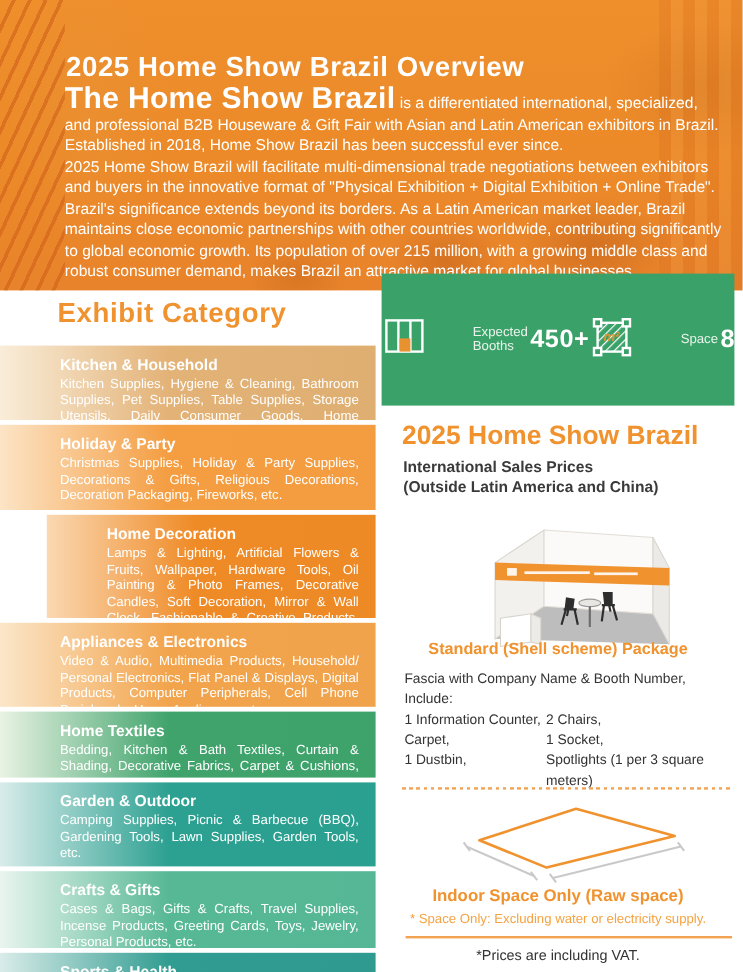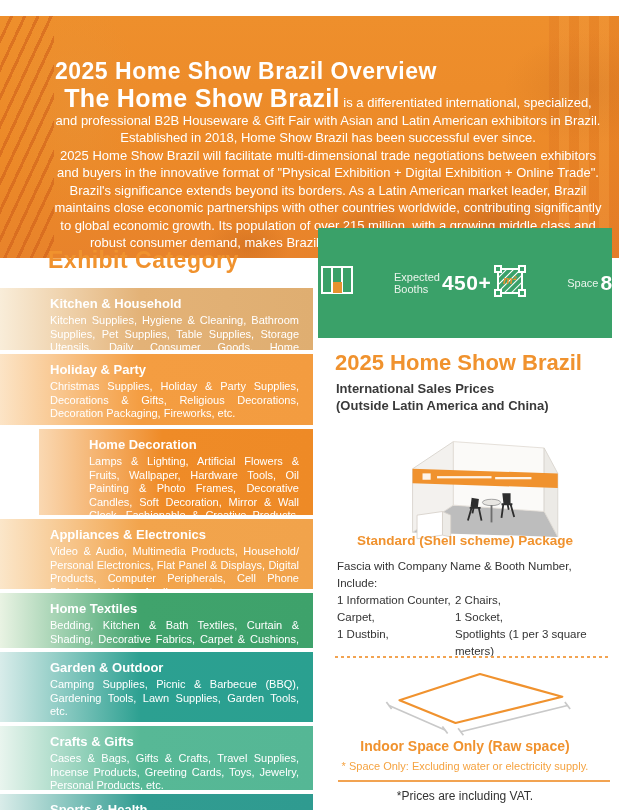--- a/index.html
+++ b/index.html
@@ -1,33 +1,33 @@
 <!DOCTYPE html>
 <html style="--header-orange: #EC8928; --accent-orange: #F0922E; --stat-green: #3AA169; --note-orange: #F5A341;"><head>
 <meta charset="utf-8">
 <style>
   html,body{margin:0;padding:0;background:#fff;}
   .page{position:relative;width:619px;height:810px;overflow:hidden;
         font-family:"Liberation Sans","DejaVu Sans",sans-serif;background:#fff;}
 
   
-  .header{position:absolute;left:0;top:16px;width:619px;height:242px;
+  .header{position:absolute;left:0;top:0;width:619px;height:242px;
     background:
       radial-gradient(90px 60px at 80% 85%, rgba(150,60,10,.28), transparent 70%),
       radial-gradient(70px 50px at 60% 90%, rgba(150,60,10,.25), transparent 70%),
       radial-gradient(60px 45px at 40% 95%, rgba(160,70,10,.22), transparent 70%),
       radial-gradient(120px 80px at 95% 30%, rgba(200,110,30,.35), transparent 70%),
       radial-gradient(100px 160px at 12% 40%, rgba(230,150,60,.35), transparent 70%),
       linear-gradient(180deg,#EE8F2C 0%,#EC8928 60%,#E8832B 100%);}
   .header::before{content:"";position:absolute;left:0;top:0;width:54px;height:100%;
       background:repeating-linear-gradient(115deg, rgba(211,100,26,0) 0 9px, rgba(205,92,24,.55) 9px 12px);}
   .header::after{content:"";position:absolute;right:0;top:0;width:70px;height:100%;
       background:repeating-linear-gradient(90deg, rgba(205,92,24,.18) 0 10px, rgba(240,160,80,.18) 10px 20px);}
   .hdr-title{position:absolute;left:55px;top:42px;color:#fff;font-size:23px;font-weight:bold;letter-spacing:.5px;z-index:2;}
-  .hdr-text{position:absolute;left:54px;top:74px;width:548px;color:#fff;font-size:13px;line-height:17.5px;z-index:2;text-align:center;}
+  .hdr-text{position:absolute;left:54px;top:74px;width:548px;color:#fff;font-size:13px;line-height:17.5px;z-index:2;}
   .hdr-text p{margin:0;}
   .lead{font-size:25px;font-weight:bold;letter-spacing:.3px;}
 
   
   .exhibit-heading{position:absolute;left:48px;top:247px;color:#F0922E;font-size:23px;font-weight:bold;letter-spacing:.5px;}
   .cats{position:absolute;left:0;top:288px;width:313px;display:flex;flex-direction:column;gap:4px;}
   .cat{box-sizing:border-box;padding:8px 14px 6px 50px;color:#fff;}
   .cat h3{margin:0 0 3px 0;font-size:13px;font-weight:bold;}
   .cat p{margin:0;font-size:11px;line-height:13.5px;text-align:justify;}
   .cat.c1{height:62px;background:linear-gradient(90deg,#F9EDD9 0%,#E3B277 45%,#DFAE71 100%);}

